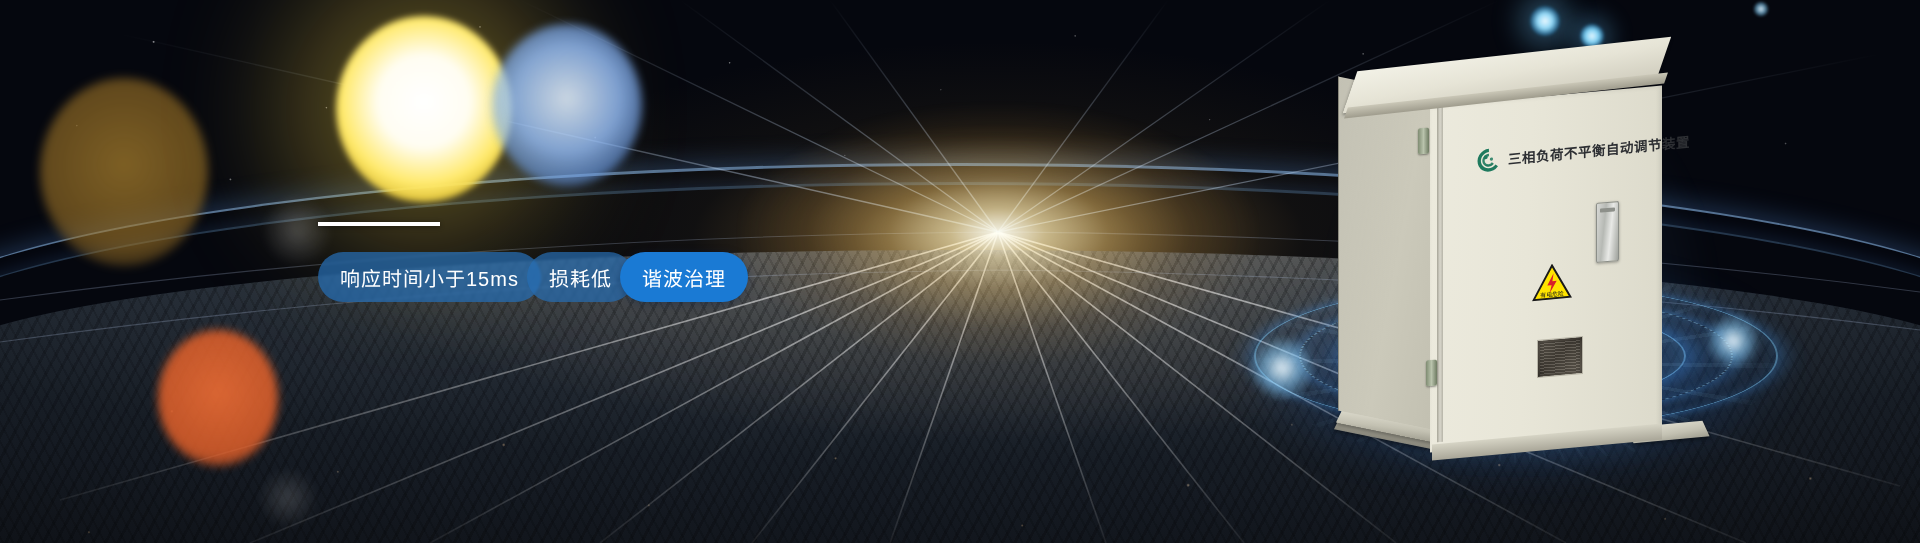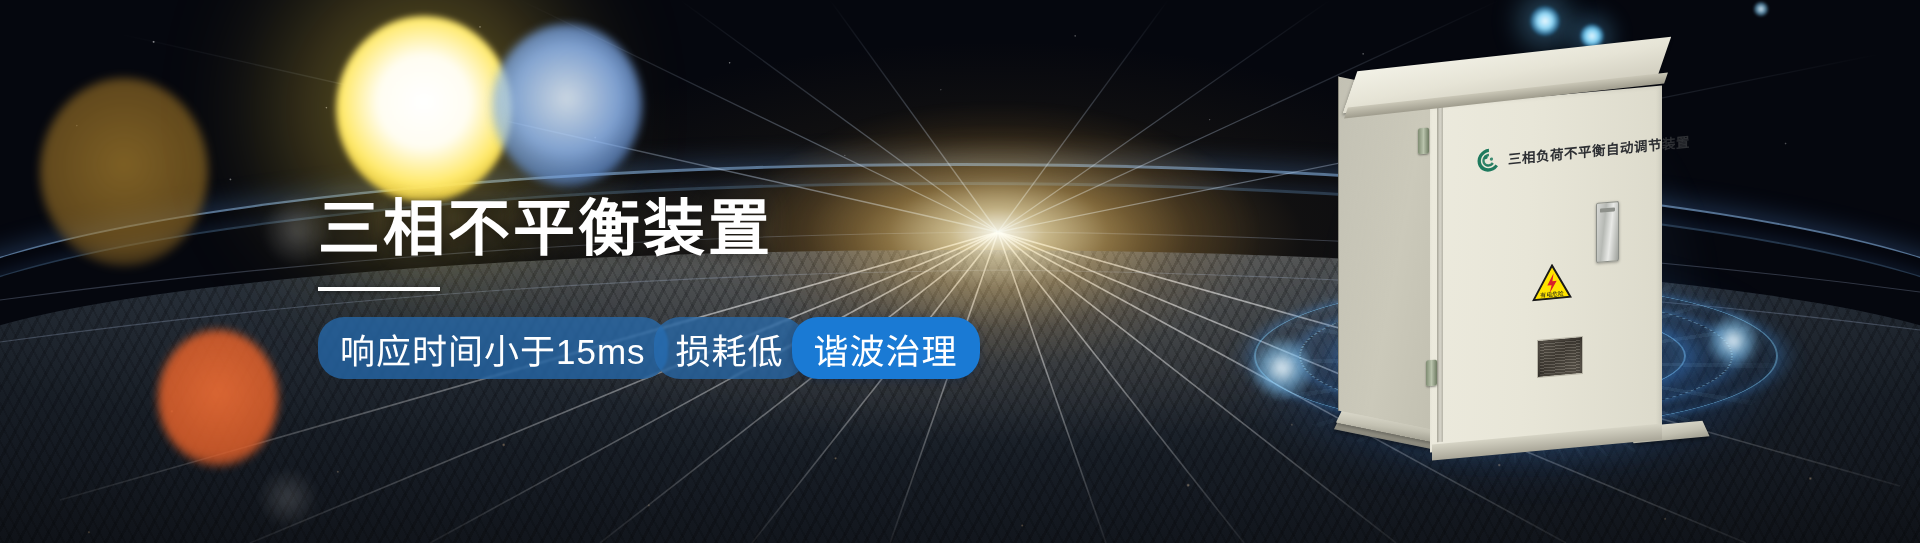--- a/index.html
+++ b/index.html
@@ -362,25 +362,25 @@
     width: 122px; height: 4px; margin: 26px 0 0 0;
     background: #ffffff;
     box-shadow: 0 1px 5px rgba(0,0,0,.45);
   }
   .tag-row {
     display: flex; align-items: center; gap: 0;
     margin-top: 26px;
   }
   .tag {
     display: inline-flex; align-items: center; justify-content: center;
-    height: 62px;
+    height: 50px;
     padding: 0 22px;
     border-radius: 26px;
     color: #ffffff;
-    font-size: 35px;
+    font-size: 20px;
     letter-spacing: 1px;
     white-space: nowrap;
     backdrop-filter: blur(1px);
   }
   .tag-muted { background: rgba(38,110,180,.72); }
   .tag-solid { background: #1a7ad4; margin-left: -14px; position: relative; z-index: 2;
                box-shadow: 0 2px 10px rgba(0,30,70,.35); }
   .tag-last  { background: rgba(38,110,180,.70); margin-left: -14px; }
 </style>
 </head>
@@ -505,21 +505,20 @@
     <svg class="warn-sign" viewBox="0 0 100 92">
       <polygon points="50,4 97,88 3,88" fill="#ffe400" stroke="#1a1a1a" stroke-width="5"></polygon>
       <path d="M54 24 L38 54 L49 54 L44 74 L62 44 L51 44 Z" fill="#d8202a"></path>
       <text x="50" y="83" font-size="15" font-family="'Liberation Serif', serif" fill="#1a1a1a" text-anchor="middle">有电危险</text>
     </svg>
 
     <div class="cab-vent"></div>
   </div>
 
   <div class="text-block">
-    <h1 class="headline">三相不平衡装置</h1>
 
     <div class="divider"></div>
 
     <div class="tag-row">
       <span class="tag tag-muted">响应时间小于15ms</span>
       <span class="tag tag-last">损耗低</span>
       <span class="tag tag-solid">谐波治理</span>
     </div>
   </div>
 

